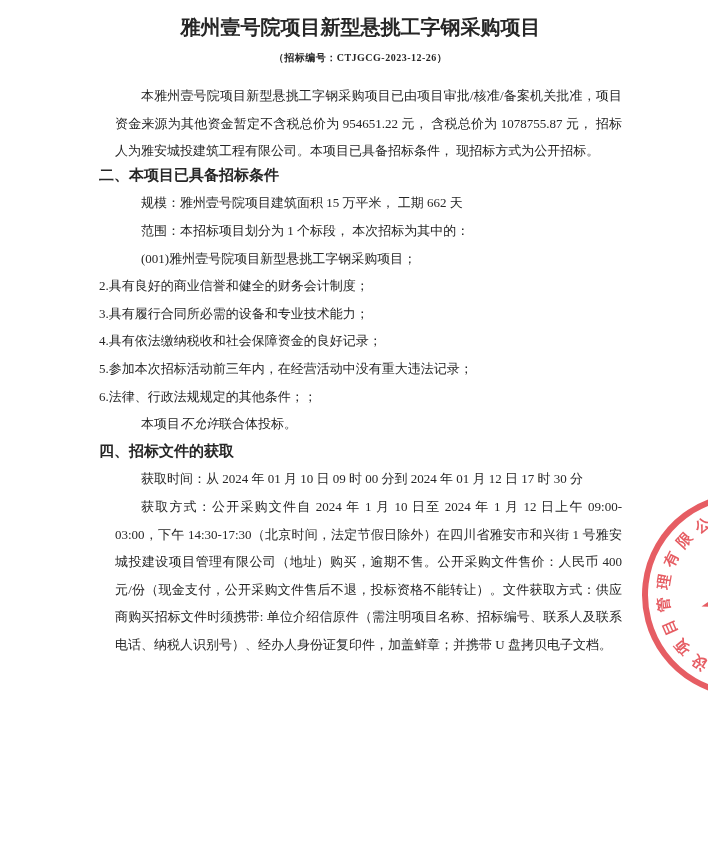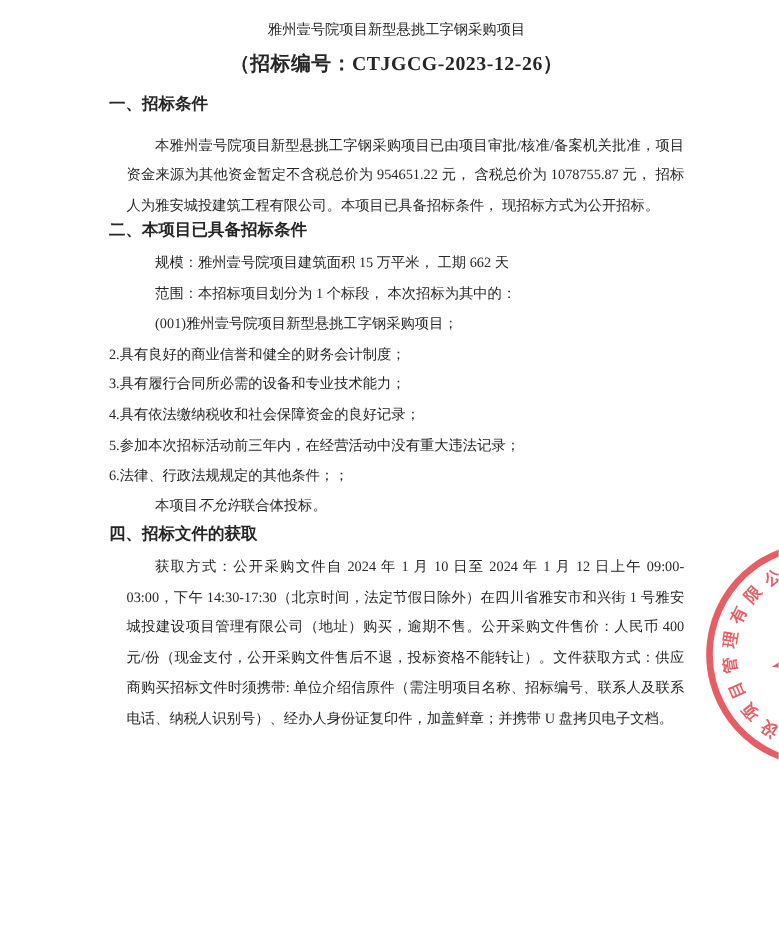--- a/index.html
+++ b/index.html
@@ -9,24 +9,24 @@
     width:708px; height:842px;
     background:#ffffff;
     overflow:hidden;
     font-family:"Liberation Serif","DejaVu Serif",serif;
     color:#262626;
   }
   .content {
     position:absolute; left:99px; top:12px; width:523px;
   }
   .doc-title {
-    font-size:13px; font-weight:normal; text-align:center; line-height:30px;
+    font-size:20px; font-weight:bold; text-align:center; line-height:30px;
   }
   .doc-subtitle {
-    font-size:18px; font-weight:bold; text-align:center; line-height:32px;
+    font-size:10px; font-weight:bold; text-align:center; line-height:32px;
     letter-spacing:0.5px;
   }
   .location {
     margin-top:26px; font-size:13px; line-height:27.6px;
   }
   .sec-heading {
     font-size:15px; font-weight:bold; line-height:27.6px;
   }
   .sec-heading.h1 { margin-top:8px; }
   .sec-heading.tight { margin-top:-3px; }
@@ -50,36 +50,36 @@
 </head>
 <body>
 
 <div class="page">
   <div class="content">
 
     <div class="doc-title">雅州壹号院项目新型悬挑工字钢采购项目</div>
     <div class="doc-subtitle">（招标编号：CTJGCG-2023-12-26）</div>
 
 
-    <div class="sec-heading h1">一、招标条件</div>
     <p class="body indent just first">本雅州壹号院项目新型悬挑工字钢采购项目已由项目审批/核准/备案机关批准，项目资金来源为其他资金暂定不含税总价为 954651.22 元， 含税总价为 1078755.87 元， 招标人为雅安城投建筑工程有限公司。本项目已具备招标条件， 现招标方式为公开招标。</p>
 
     <div class="sec-heading tight">二、本项目已具备招标条件</div>
     <p class="body indent">规模：雅州壹号院项目建筑面积 15 万平米， 工期 662 天</p>
     <p class="body indent">范围：本招标项目划分为 1 个标段， 本次招标为其中的：</p>
     <p class="body indent">(001)雅州壹号院项目新型悬挑工字钢采购项目；</p>
 
     <p class="body">2.具有良好的商业信誉和健全的财务会计制度；</p>
     <p class="body">3.具有履行合同所必需的设备和专业技术能力；</p>
     <p class="body">4.具有依法缴纳税收和社会保障资金的良好记录；</p>
     <p class="body">5.参加本次招标活动前三年内，在经营活动中没有重大违法记录；</p>
     <p class="body">6.法律、行政法规规定的其他条件；；</p>
     <p class="body indent"><span>本项目</span><span class="em-italic">不允许</span><span>联合体投标。</span></p>
 
     <div class="sec-heading">四、招标文件的获取</div>
+    <p class="body indent">获取时间：从 2024 年 01 月 10 日 09 时 00 分到 2024 年 01 月 12 日 17 时 30 分</p>
     <p class="body indent just">获取方式：公开采购文件自 2024 年 1 月 10 日至 2024 年 1 月 12 日上午 09:00-03:00，下午 14:30-17:30（北京时间，法定节假日除外）在四川省雅安市和兴街 1 号雅安城投建设项目管理有限公司（地址）购买，逾期不售。公开采购文件售价：人民币 400 元/份（现金支付，公开采购文件售后不退，投标资格不能转让）。文件获取方式：供应商购买招标文件时须携带: 单位介绍信原件（需注明项目名称、招标编号、联系人及联系电话、纳税人识别号）、经办人身份证复印件，加盖鲜章；并携带 U 盘拷贝电子文档。</p>
 
   </div>
 
   <div class="seal">
     <svg width="108" height="230" viewBox="0 0 108 230" xmlns="http://www.w3.org/2000/svg">
       <g transform="rotate(-105 144 115)">
         <circle cx="144" cy="115" r="99" fill="none" stroke-width="6" stroke="#e13a42"></circle>
         <polygon points="144,71 154,101.2 185.8,101.4 160.2,120.3 169.9,150.6 144,132 118.1,150.6 127.8,120.3 102.2,101.4 134,101.2" fill="#e13a42"></polygon>
         <defs>

